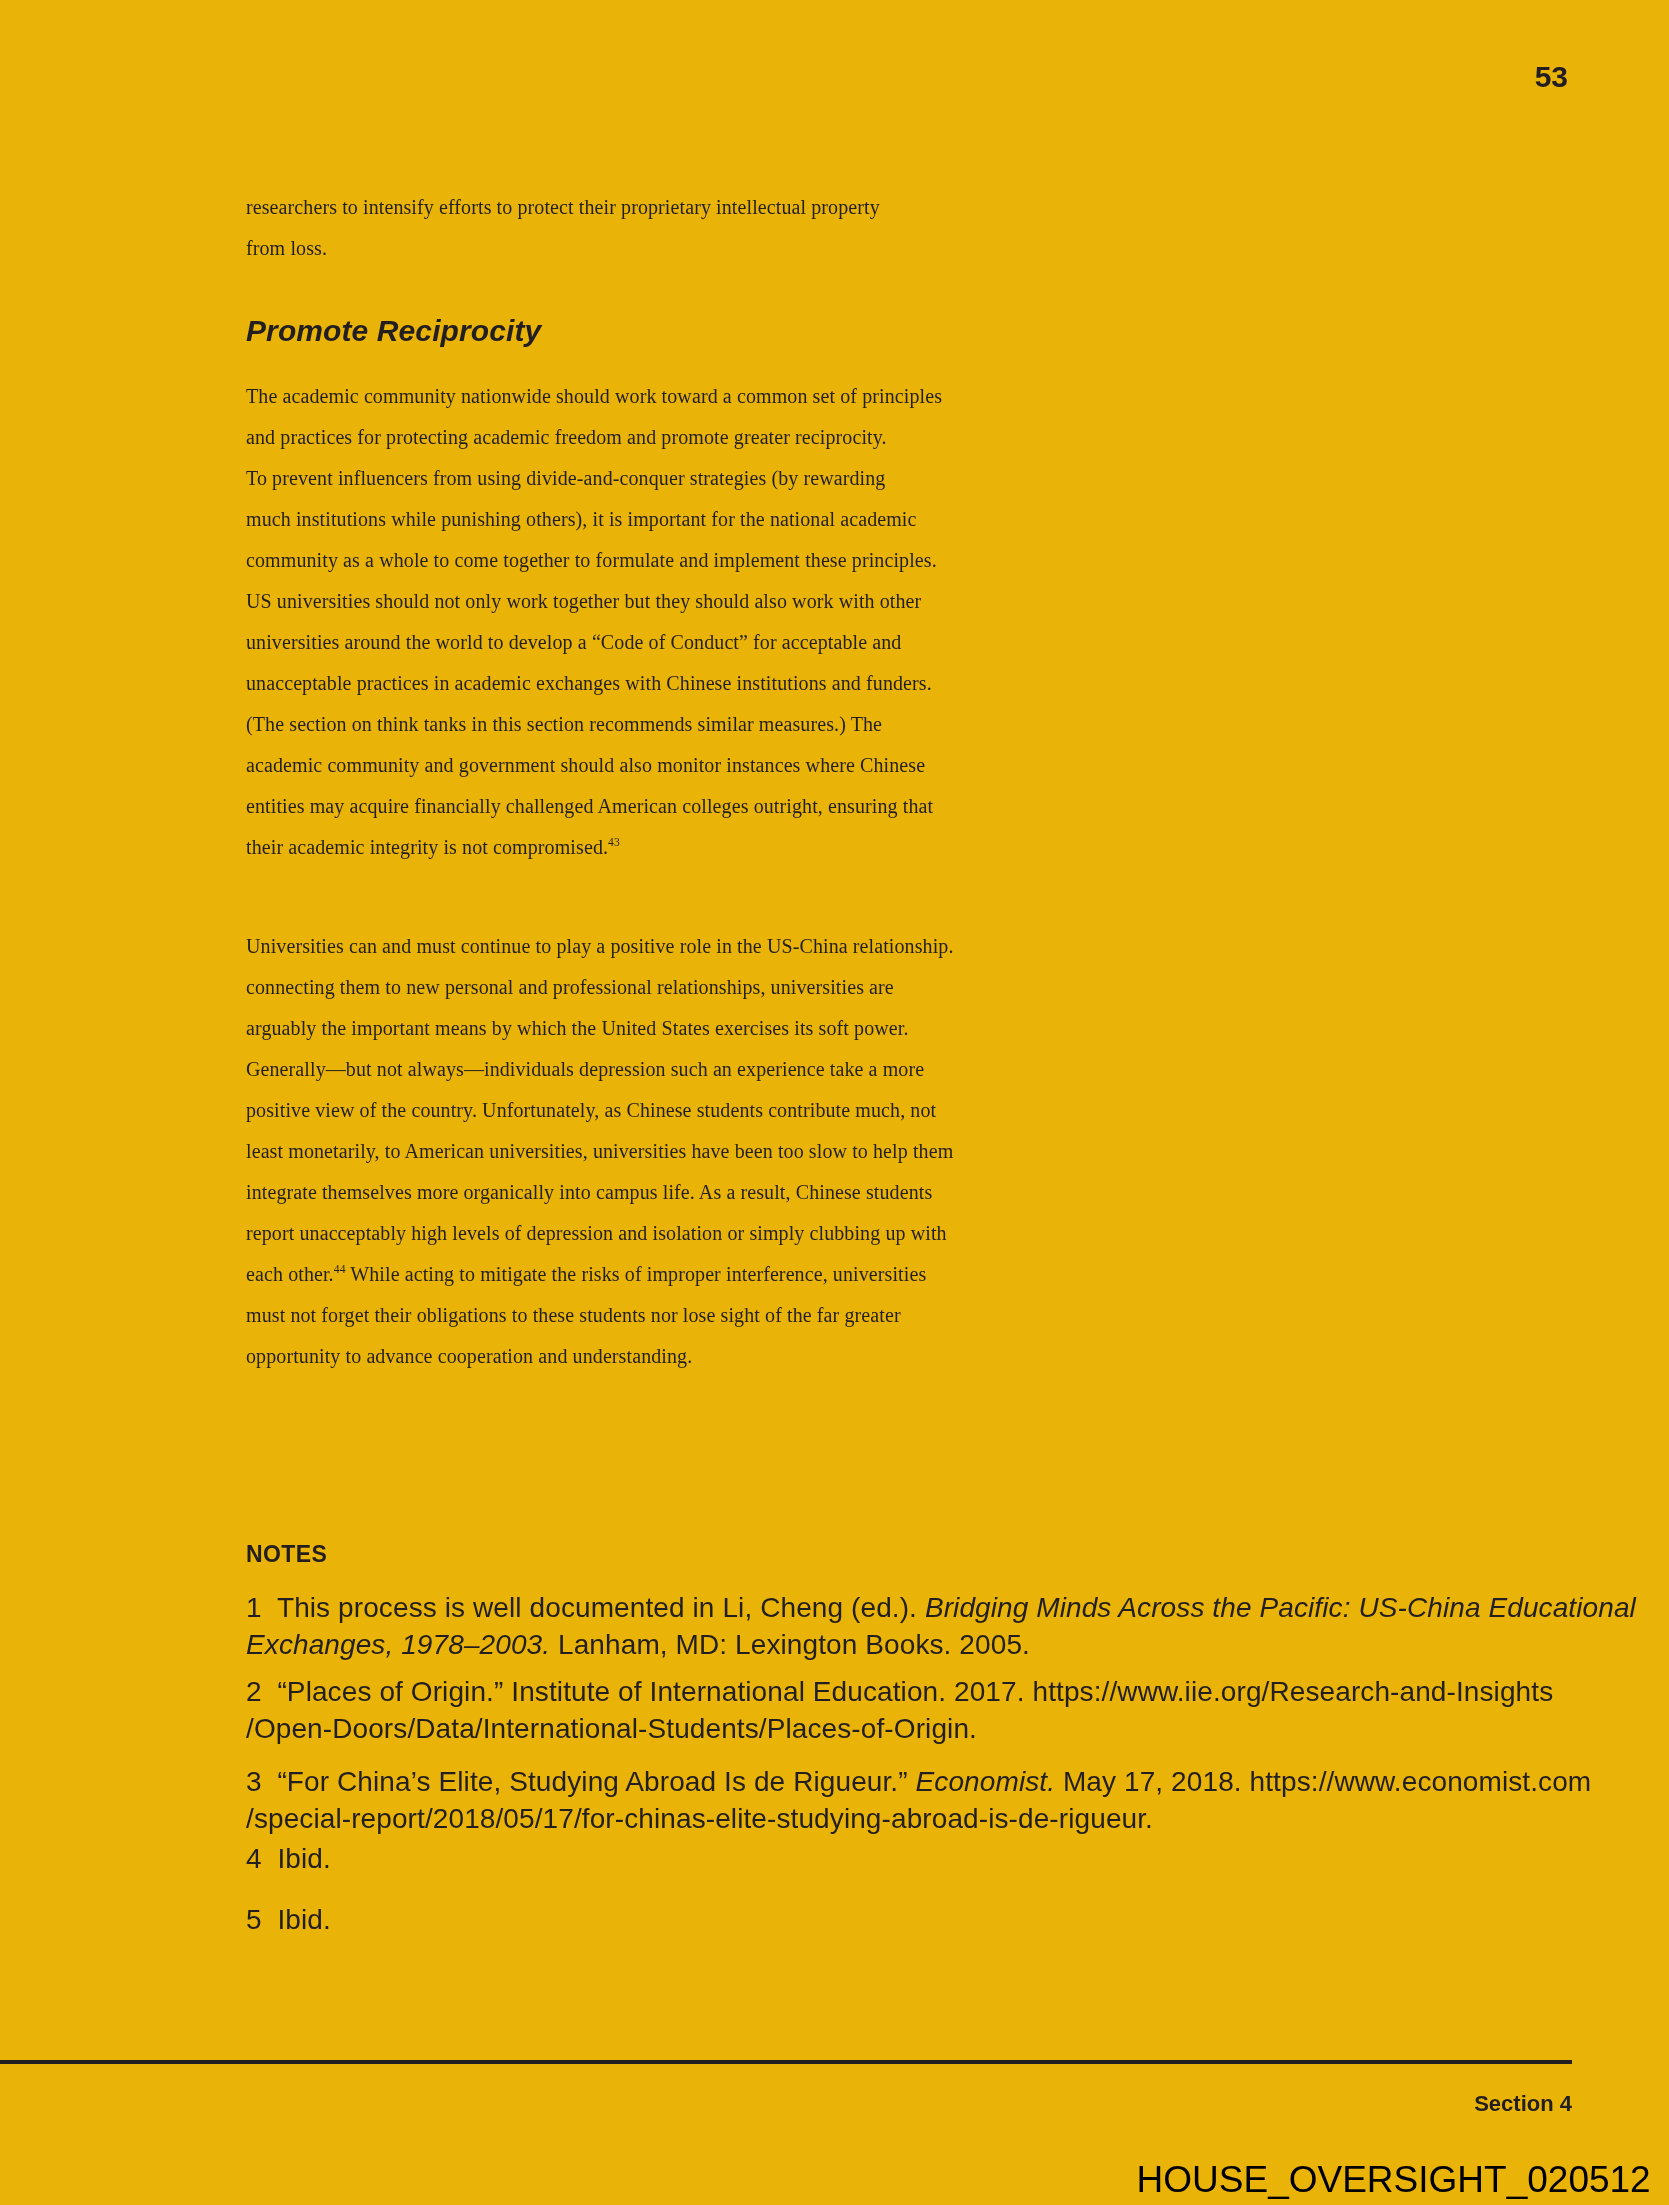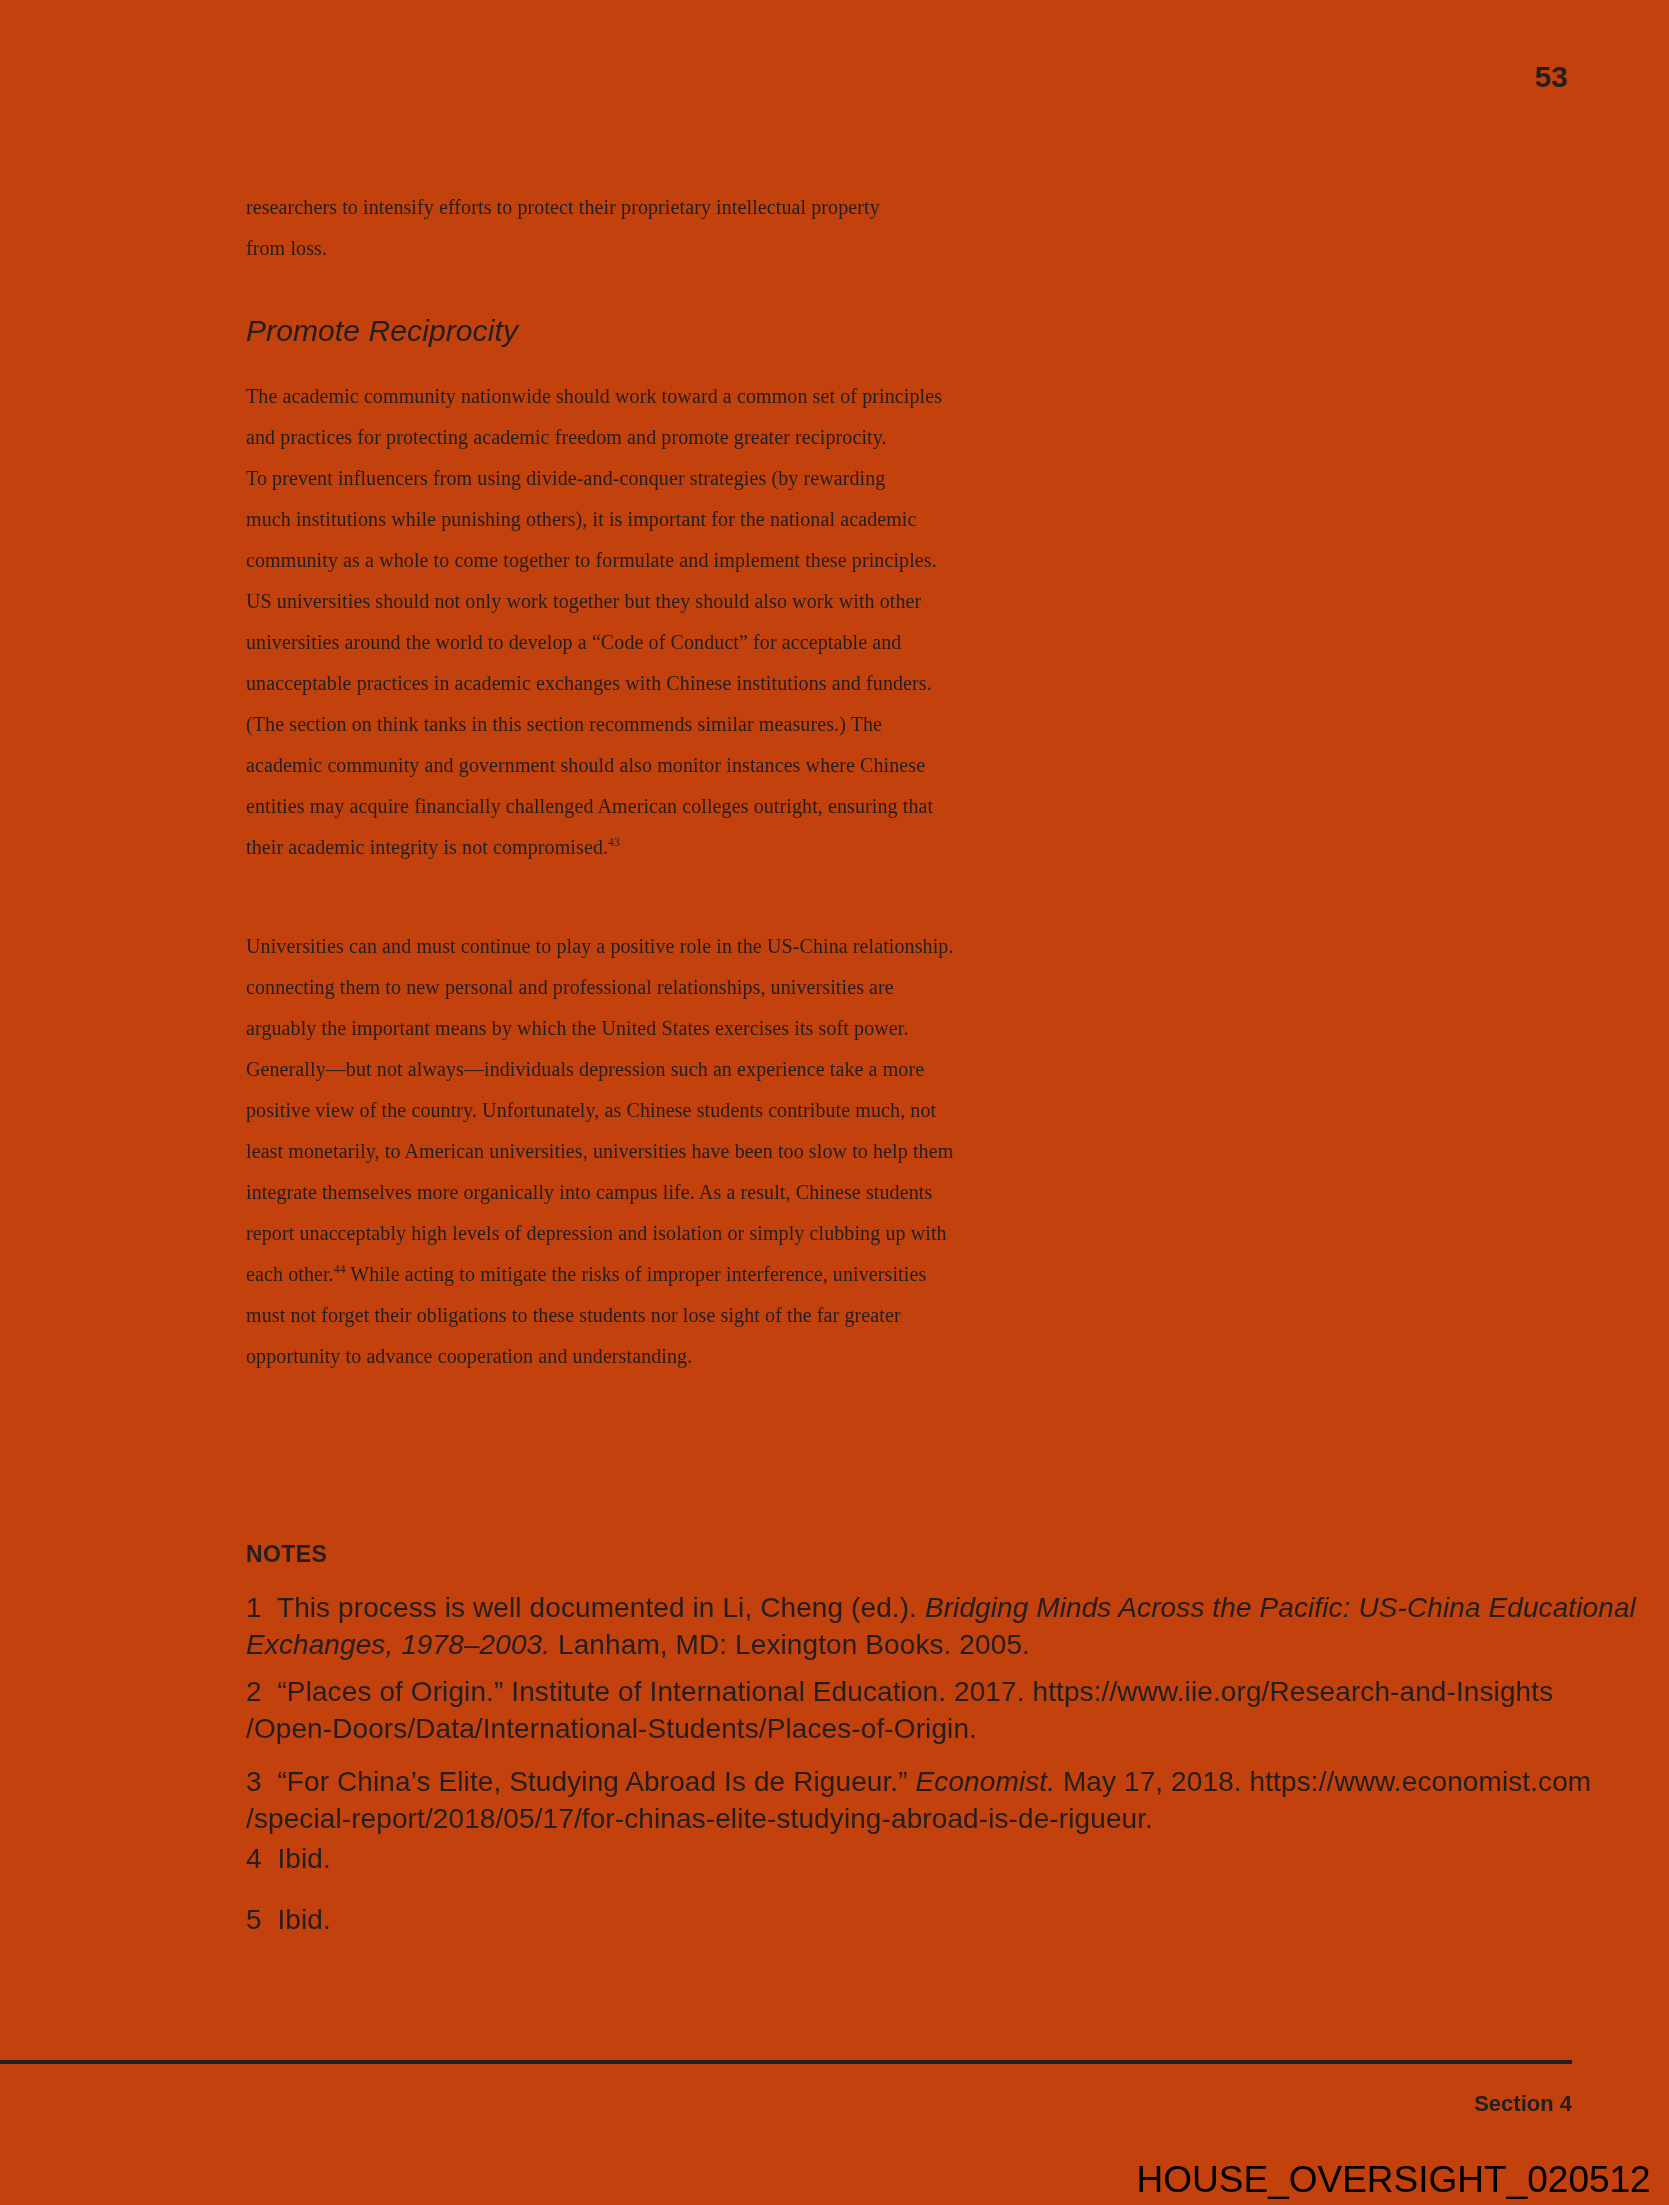--- a/index.html
+++ b/index.html
@@ -4,21 +4,21 @@
 <style>
   html, body {
     margin: 0;
     padding: 0;
     background: #ffffff;
   }
   .page {
     position: relative;
     width: 1669px;
     height: 2205px;
-    background: #c2410c;
+    background: #eab308;
     overflow: hidden;
     font-family: "Liberation Serif", "DejaVu Serif", serif;
     color: #231f20;
   }
   .abs { position: absolute; }
 
   .page-number {
     top: 59px;
     right: 101px;
     font-family: "Liberation Sans", "DejaVu Sans", sans-serif;
@@ -43,21 +43,21 @@
   }
 
   .intro  { top: 187px; }
   .para1  { top: 376px; }
   .para2  { top: 926px; }
 
   .section-heading {
     left: 246px;
     top: 312px;
     font-family: "Liberation Sans", "DejaVu Sans", sans-serif;
-    font-weight: 400;
+    font-weight: 700;
     font-style: italic;
     font-size: 30px;
     line-height: 37px;
     letter-spacing: 0.1px;
   }
 
   .notes-heading {
     left: 246px;
     top: 1540px;
     font-family: "Liberation Sans", "DejaVu Sans", sans-serif;

